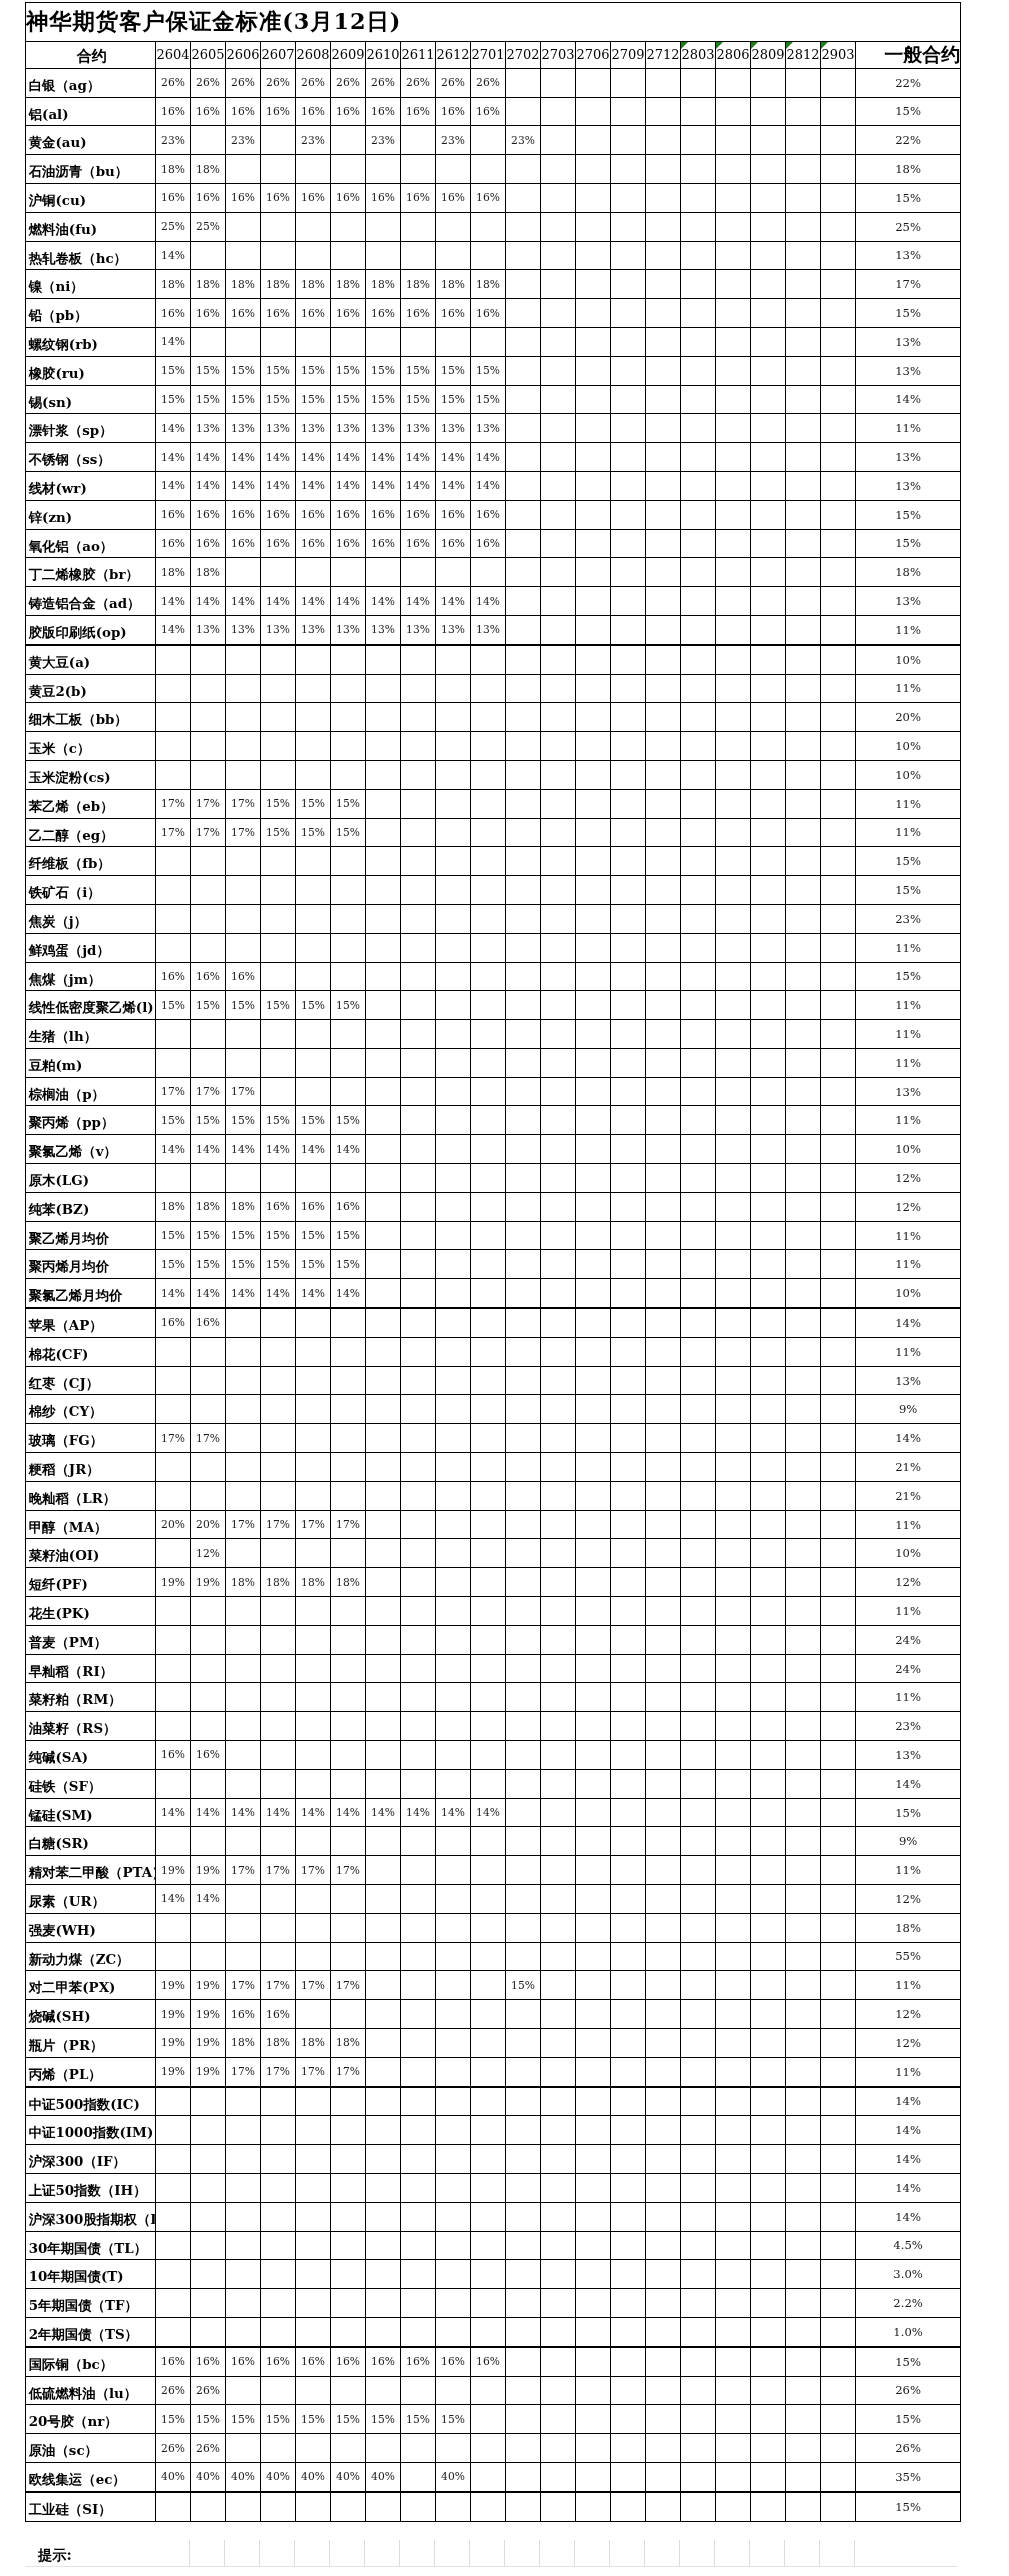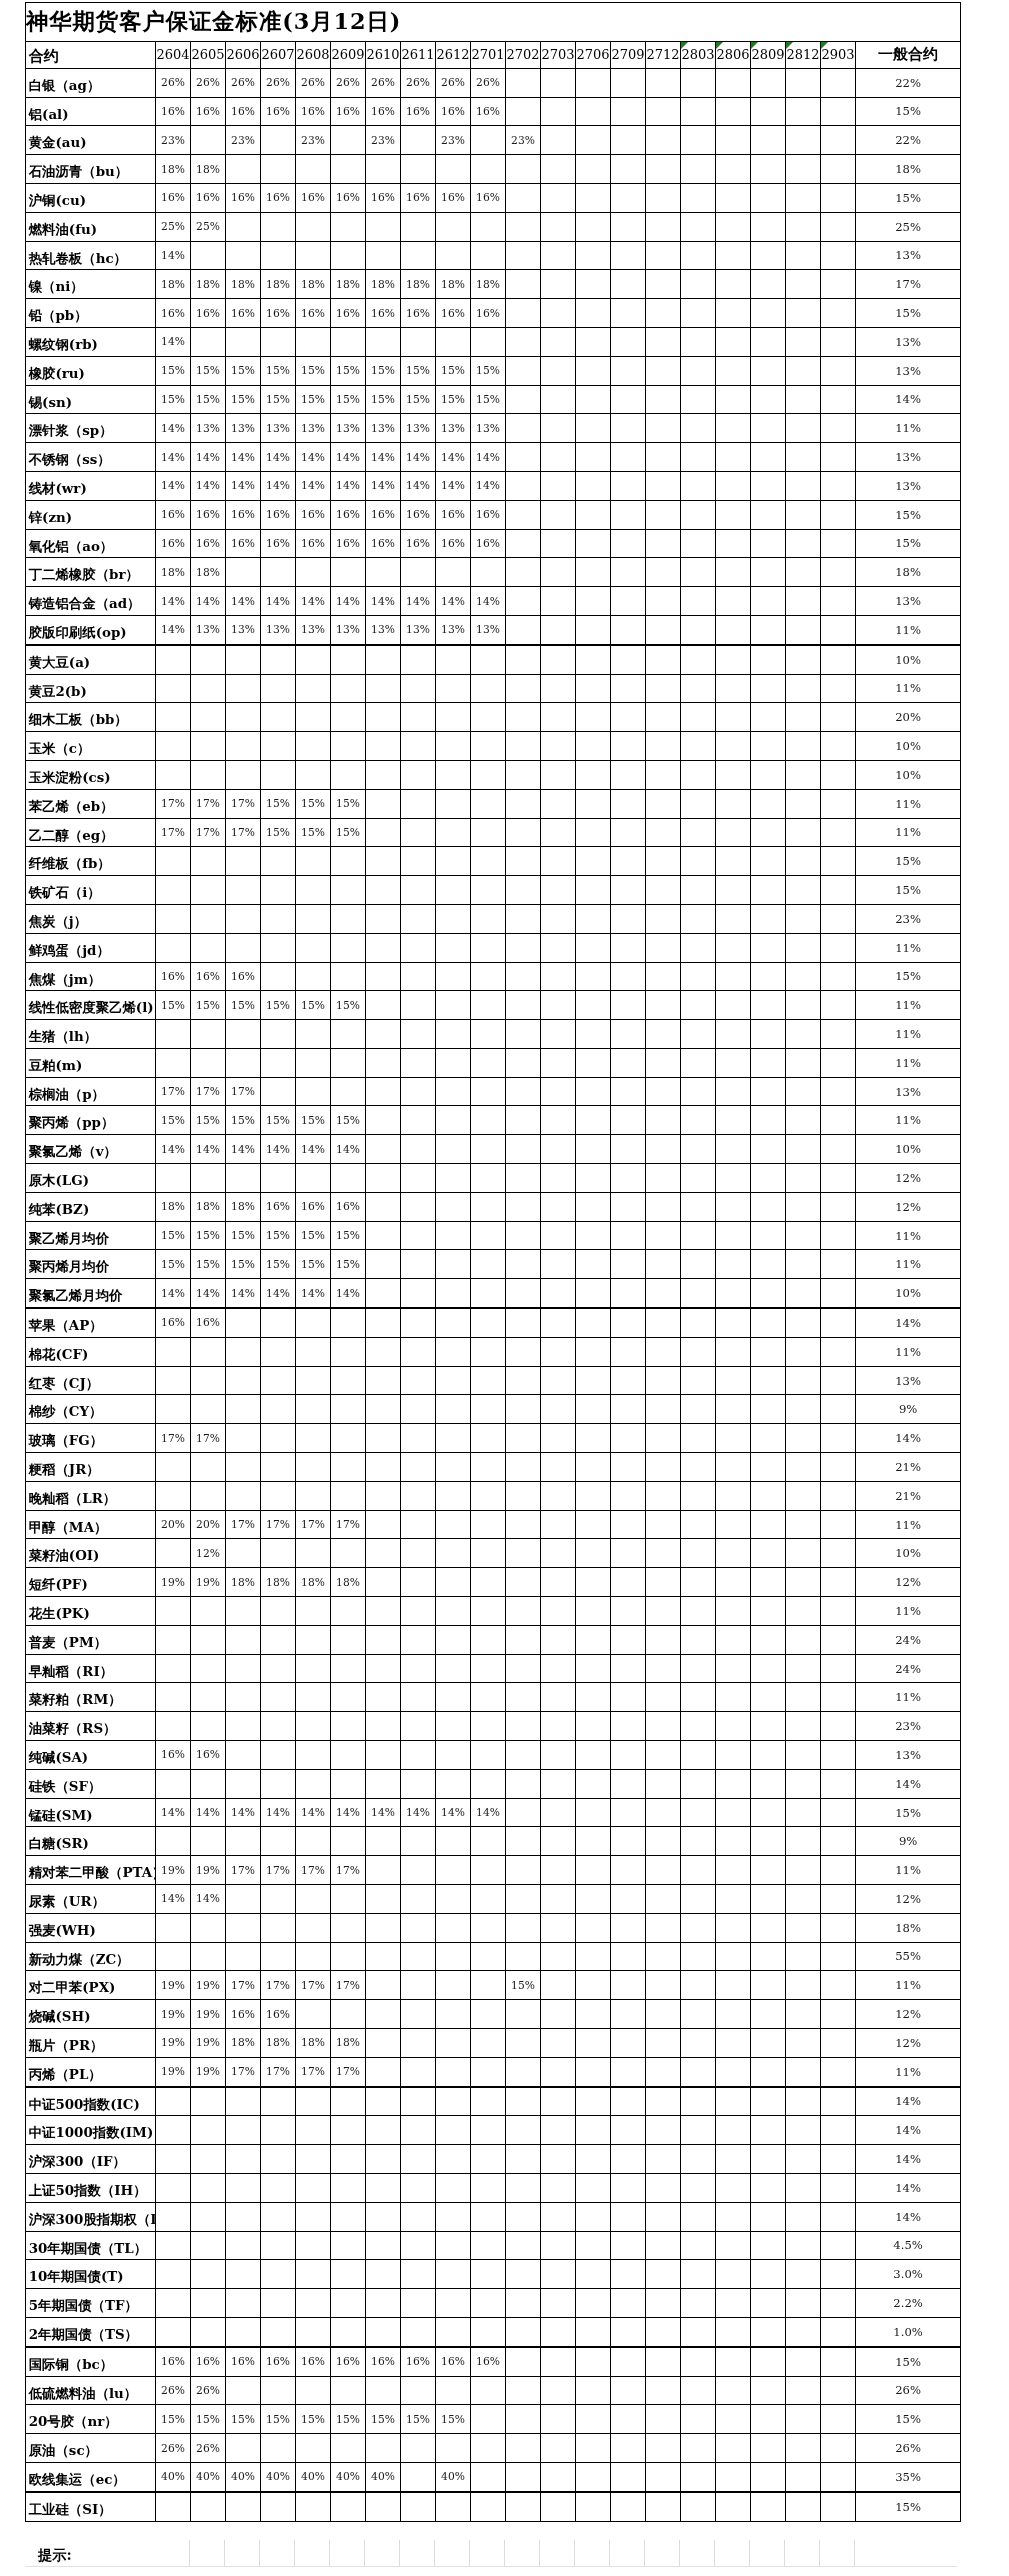--- a/index.html
+++ b/index.html
@@ -16,25 +16,25 @@
   .title-cell{
     height:38px;text-align:left;vertical-align:middle;
     font-size:22.4px;font-weight:bold;letter-spacing:0.9px;
   }
   
   thead th.month{
     height:26px;font-size:13px;font-weight:normal;
     text-align:center;vertical-align:middle;position:relative;
   }
   thead th.contract{
-    text-align:left;vertical-align:bottom;
+    text-align:center;vertical-align:bottom;
     font-size:15px;font-weight:bold;padding:0 0 1.8px 2.7px;
   }
   thead th.general{
-    font-size:15px;font-weight:bold;text-align:center;vertical-align:middle;
+    font-size:19px;font-weight:bold;text-align:right;vertical-align:middle;
   }
   th.has-comment::before{
     content:"";position:absolute;top:0;left:0;width:0;height:0;
     border-top:7.2px solid #1e7e1e;border-right:7.2px solid transparent;
   }
   
   tbody td{height:26px;}
   td.label{
     font-size:13.4px;font-weight:bold;text-align:left;vertical-align:bottom;
     padding:0 0 1.8px 2.7px;white-space:nowrap;

